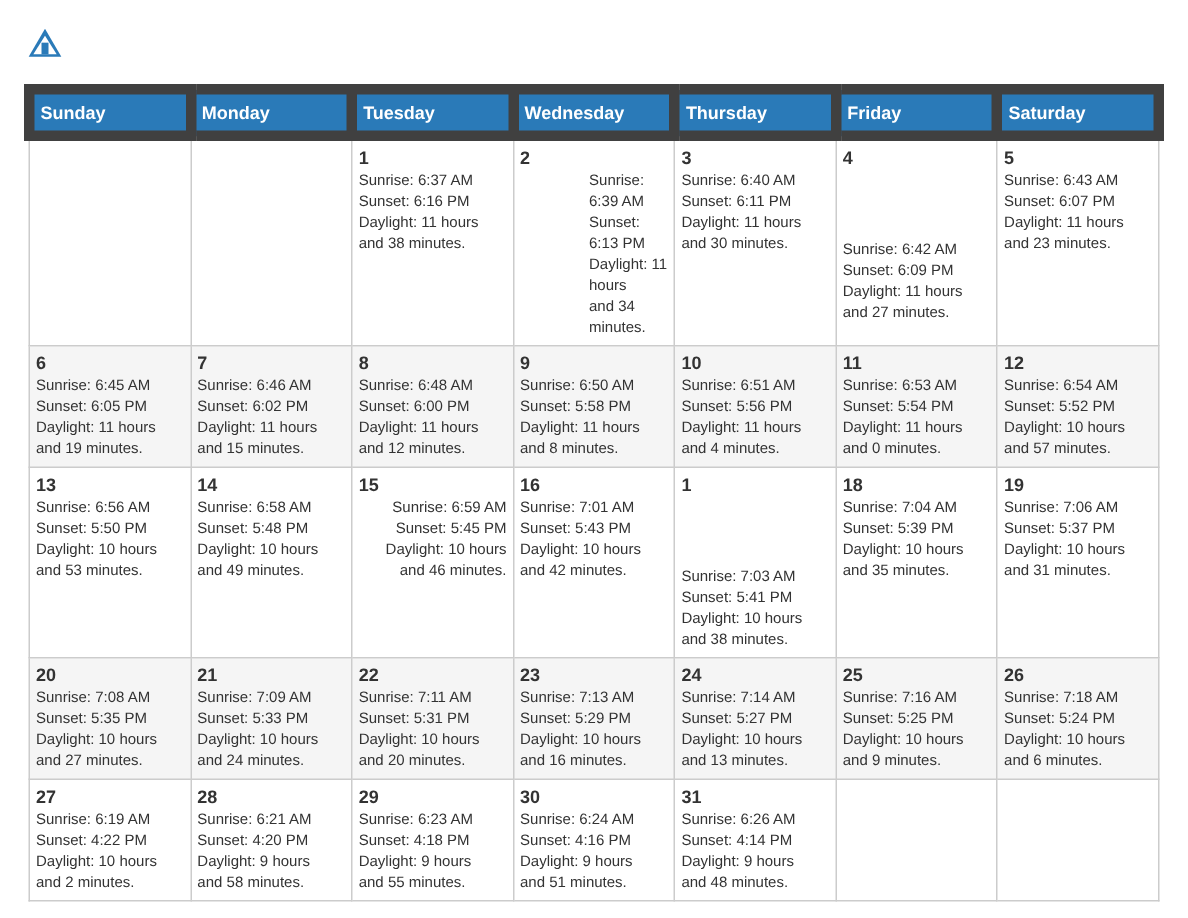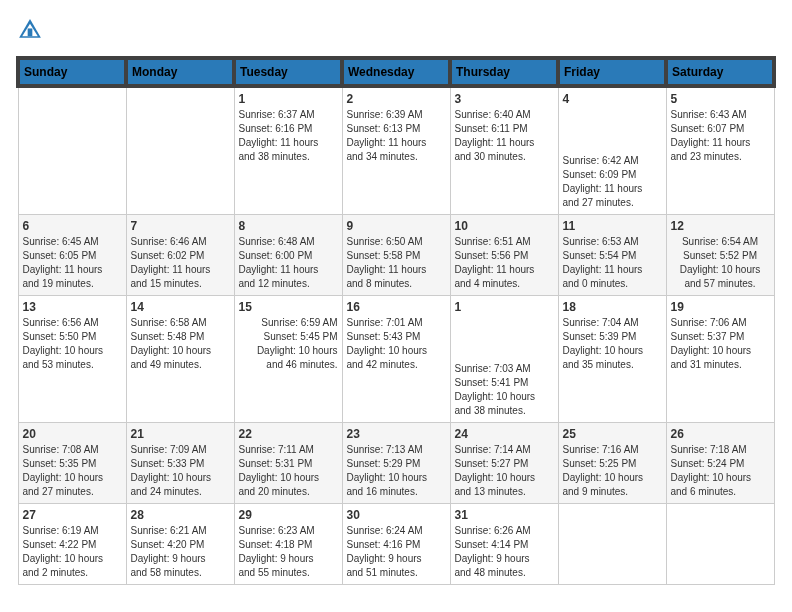--- a/index.html
+++ b/index.html
@@ -52,26 +52,26 @@
       font-size: 14px;
       color: #333;
     }
     table {
       width: 100%;
       border-collapse: collapse;
       table-layout: fixed;
     }
     thead tr th {
       background: #2a7ab8;
-      color: #000000;
+      color: #ffffff;
       font-size: 12px;
       font-weight: bold;
       padding: 5px 4px;
       text-align: left;
-      border: 4px solid #404040;
+      border: 7px solid #404040;
     }
     tbody tr td {
       border: 1px solid #ccc;
       vertical-align: top;
       padding: 4px 4px;
       font-size: 10.5px;
       color: #333;
       height: 80px;
     }
     tbody tr:nth-child(even) td {
@@ -131,21 +131,21 @@
         <td></td>
         <td>
           <span class="day-num">1</span>
           <div class="day-info" style="white-space: pre-line;">Sunrise: 6:37 AM
 Sunset: 6:16 PM
 Daylight: 11 hours
 and 38 minutes.</div>
         </td>
         <td>
           <span class="day-num">2</span>
-          <div class="day-info" style="white-space: pre-line;">Sunrise: 6:39 AM
+          <div class="day-info" style="white-space: pre-line; margin-left: 46px;">Sunrise: 6:39 AM
 Sunset: 6:13 PM
 Daylight: 11 hours
 and 34 minutes.</div>
         </td>
         <td>
           <span class="day-num">3</span>
           <div class="day-info" style="white-space: pre-line;">Sunrise: 6:40 AM
 Sunset: 6:11 PM
 Daylight: 11 hours
 and 30 minutes.</div>
@@ -203,21 +203,21 @@
         </td>
         <td>
           <span class="day-num">11</span>
           <div class="day-info" style="white-space: pre-line;">Sunrise: 6:53 AM
 Sunset: 5:54 PM
 Daylight: 11 hours
 and 0 minutes.</div>
         </td>
         <td>
           <span class="day-num">12</span>
-          <div class="day-info" style="white-space: pre-line; text-align: center;">Sunrise: 6:54 AM
+          <div class="day-info" style="white-space: pre-line;">Sunrise: 6:54 AM
 Sunset: 5:52 PM
 Daylight: 10 hours
 and 57 minutes.</div>
         </td>
       </tr>
       <tr>
         <td>
           <span class="day-num">13</span>
           <div class="day-info" style="white-space: pre-line;">Sunrise: 6:56 AM
 Sunset: 5:50 PM

